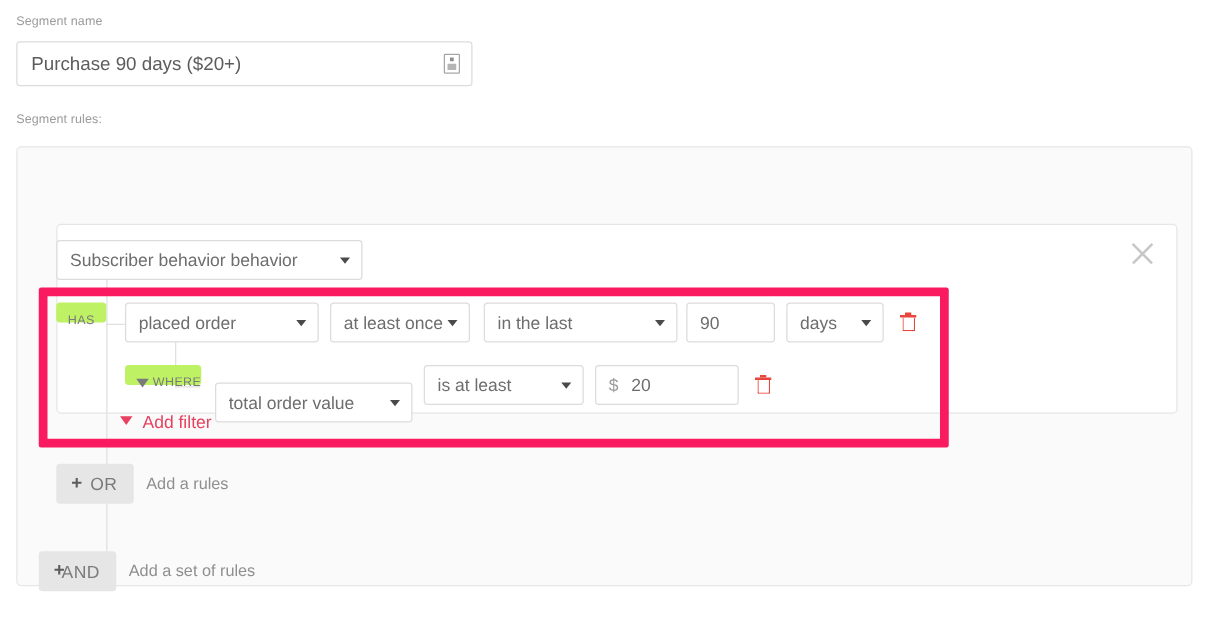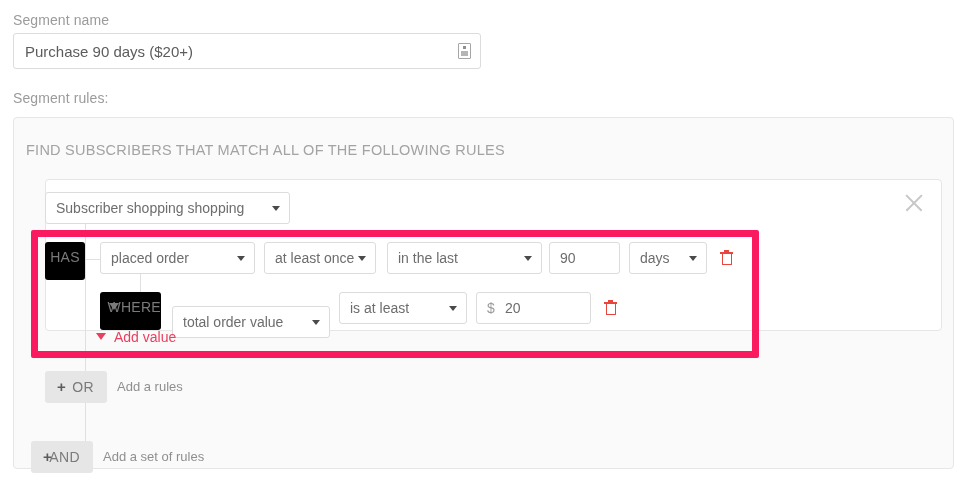--- a/index.html
+++ b/index.html
@@ -8,31 +8,31 @@
     width: 968px; height: 501px;
     background: #ffffff;
     font-family: "Liberation Sans", sans-serif;
     -webkit-font-smoothing: antialiased;
   }
   .page { position: relative; width: 968px; height: 501px; overflow: hidden; }
 
   
   .field-label {
     position: absolute;
-    font-size: 14px;
+    font-size: 10px;
     color: #9b9b9b;
     letter-spacing: .1px;
   }
   #lbl-segment-name { left: 13px; top: 12px; }
   #lbl-segment-rules { left: 13px; top: 90px; }
 
   .name-input-wrap {
     position: absolute;
     left: 13px; top: 33px;
-    width: 468px; height: 36px;
+    width: 365px; height: 36px;
     background: #fff;
     border: 1px solid #dcdcdc;
     border-radius: 3px;
   }
   .name-input {
     position: absolute;
     left: 0; top: 0;
     width: 100%; height: 100%;
     border: 0; outline: none; background: transparent;
     padding: 0 34px 0 11px;
@@ -152,24 +152,24 @@
   .tree-v, .tree-h {
     position: absolute;
     background: #e0e0e0;
   }
   .tree-v { width: 1px; }
   .tree-h { height: 1px; }
 
   
   .pill {
     position: absolute;
-    height: 38px;
-    background: #000000;
+    height: 16px;
+    background: #bef264;
     border-radius: 3px;
-    font-size: 14px;
+    font-size: 10px;
     color: #7a7a7a;
     line-height: 30px;
     text-align: center;
     letter-spacing: .3px;
     cursor: pointer;
     user-select: none;
   }
   #btn-has { left: 45px; top: 242px; width: 40px; }
   #btn-where {
     left: 100px; top: 292px; width: 61px;
@@ -285,35 +285,34 @@
   <div class="field-label" id="lbl-segment-name">Segment name</div>
 
   <div class="name-input-wrap">
     <input class="name-input" type="text" value="Purchase 90 days ($20+)" style="">
     <span class="name-glyph"></span>
   </div>
 
   <div class="field-label" id="lbl-segment-rules">Segment rules:</div>
 
   <div class="rules-panel">
-    <div class="rules-heading">FIND SUBSCRIBERS THAT MATCH ALL OF THE FOLLOWING RULES</div>
 
     <div class="rule-group">
       <div class="close-x"></div>
     </div>
 
     <div class="tree-v" style="left:71px; top:106px; height:36px;"></div>
     <div class="tree-v" style="left:71px; top:142px; height:213px;"></div>
     <div class="tree-h" style="left:71px; top:141px; width:15px;"></div>
     <div class="tree-v" style="left:126px; top:142px; height:50px;"></div>
     <div class="tree-h" style="left:126px; top:191px; width:20px;"></div>
   </div>
 
   <div class="sel" id="sel-behavior">
-    <span>Subscriber shopping shopping</span>
+    <span>Subscriber behavior behavior</span>
     <span class="caret"></span>
   </div>
 
   <div class="highlight"></div>
 
   <div class="pill" id="btn-has">
     <span>HAS</span>
   </div>
 
   <div class="sel" id="sel-freq">
@@ -367,21 +366,21 @@
   </div>
 
   <div class="trash" id="trash-filter">
     <span class="handle"></span>
     <span class="lid"></span>
     <span class="can"></span>
   </div>
 
   <div id="add-filter">
     <span class="funnel-sm"></span>
-    <span>Add value</span>
+    <span>Add filter</span>
   </div>
 
   <div class="addbtn" id="btn-or">
     <span class="plus">+</span>
     <span class="cap">OR</span>
   </div>
   <div class="add-hint" id="hint-or">Add a rules</div>
 
   <div class="addbtn" id="btn-and">
     <span class="plus">+</span>

